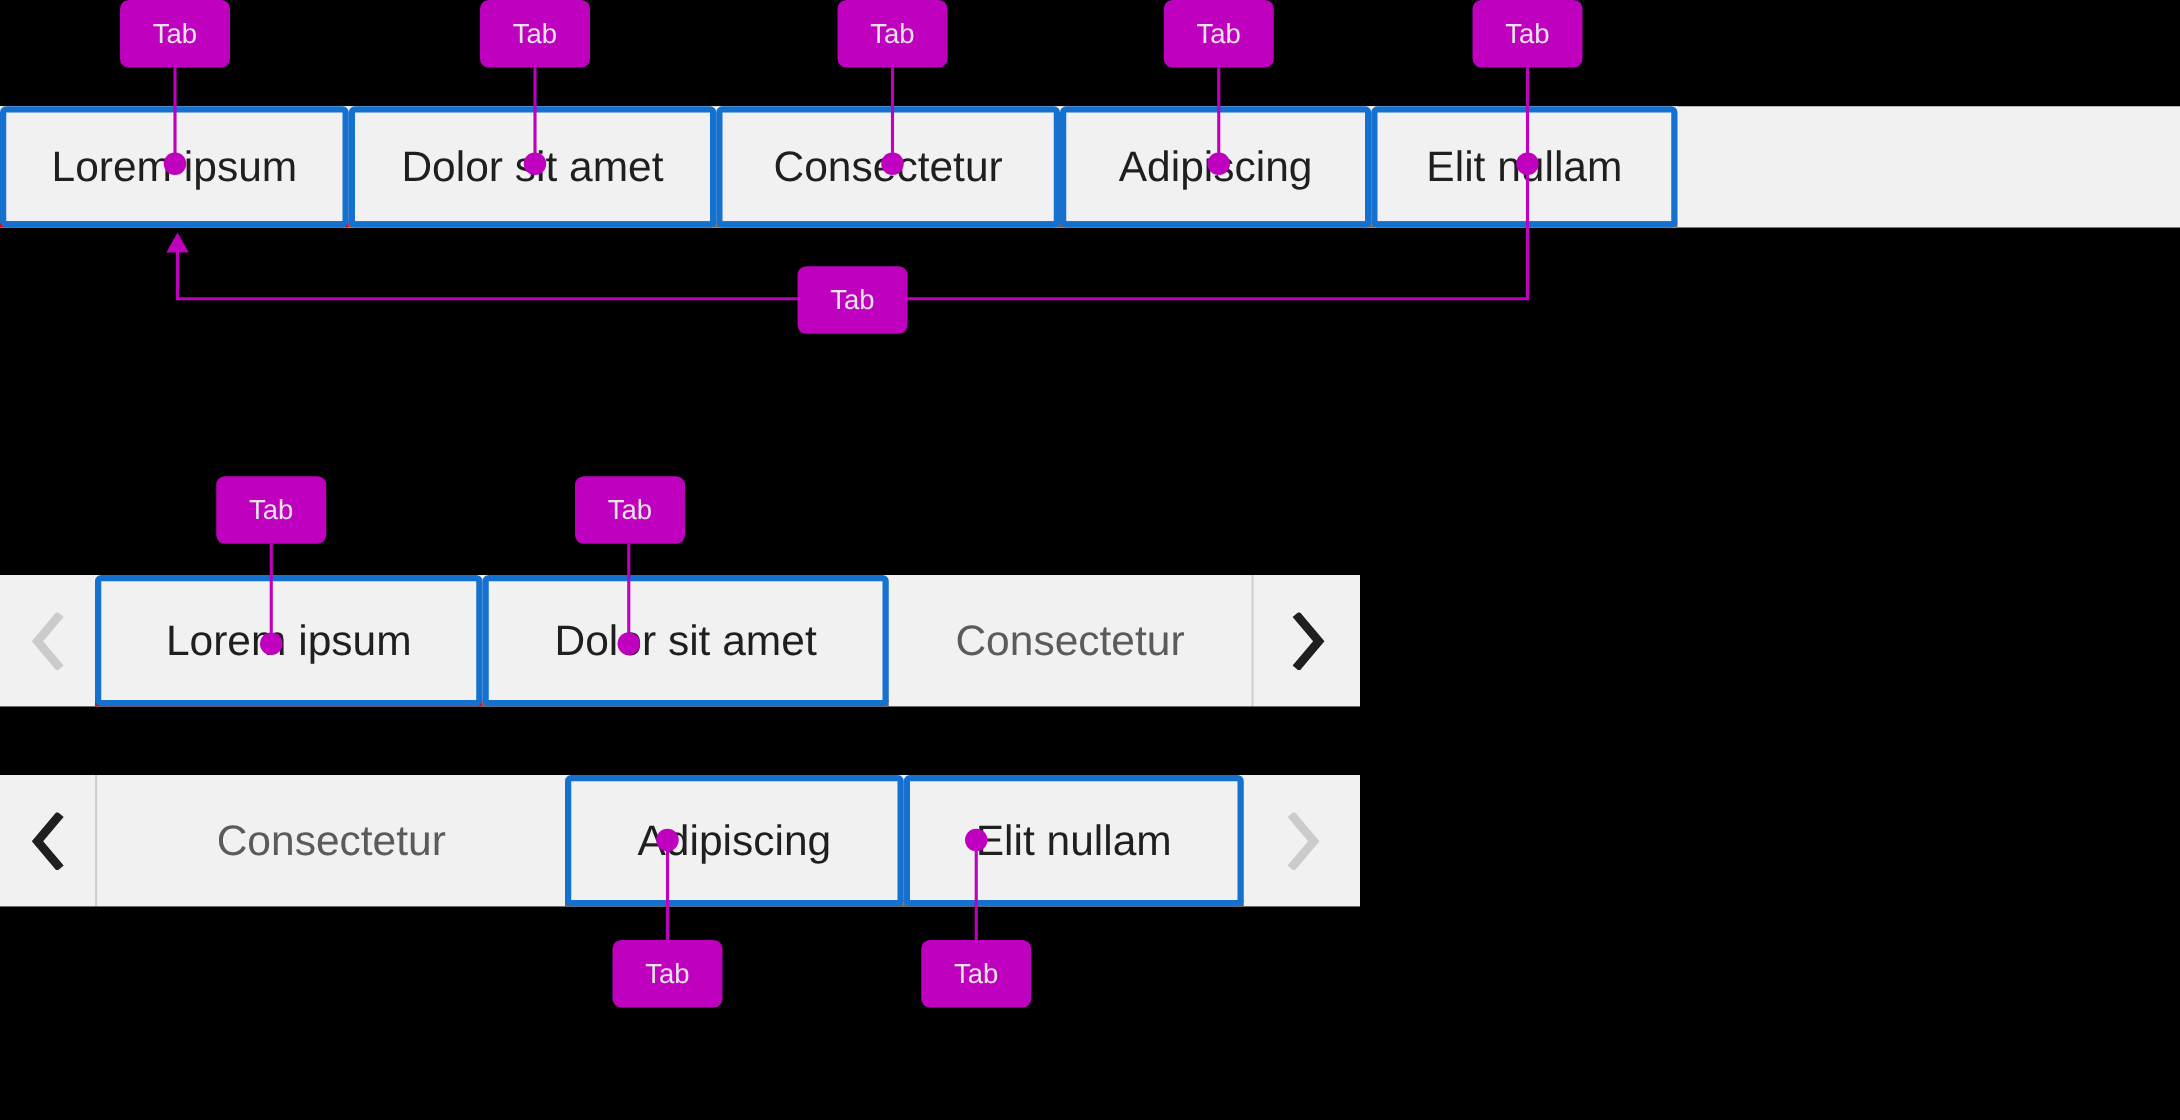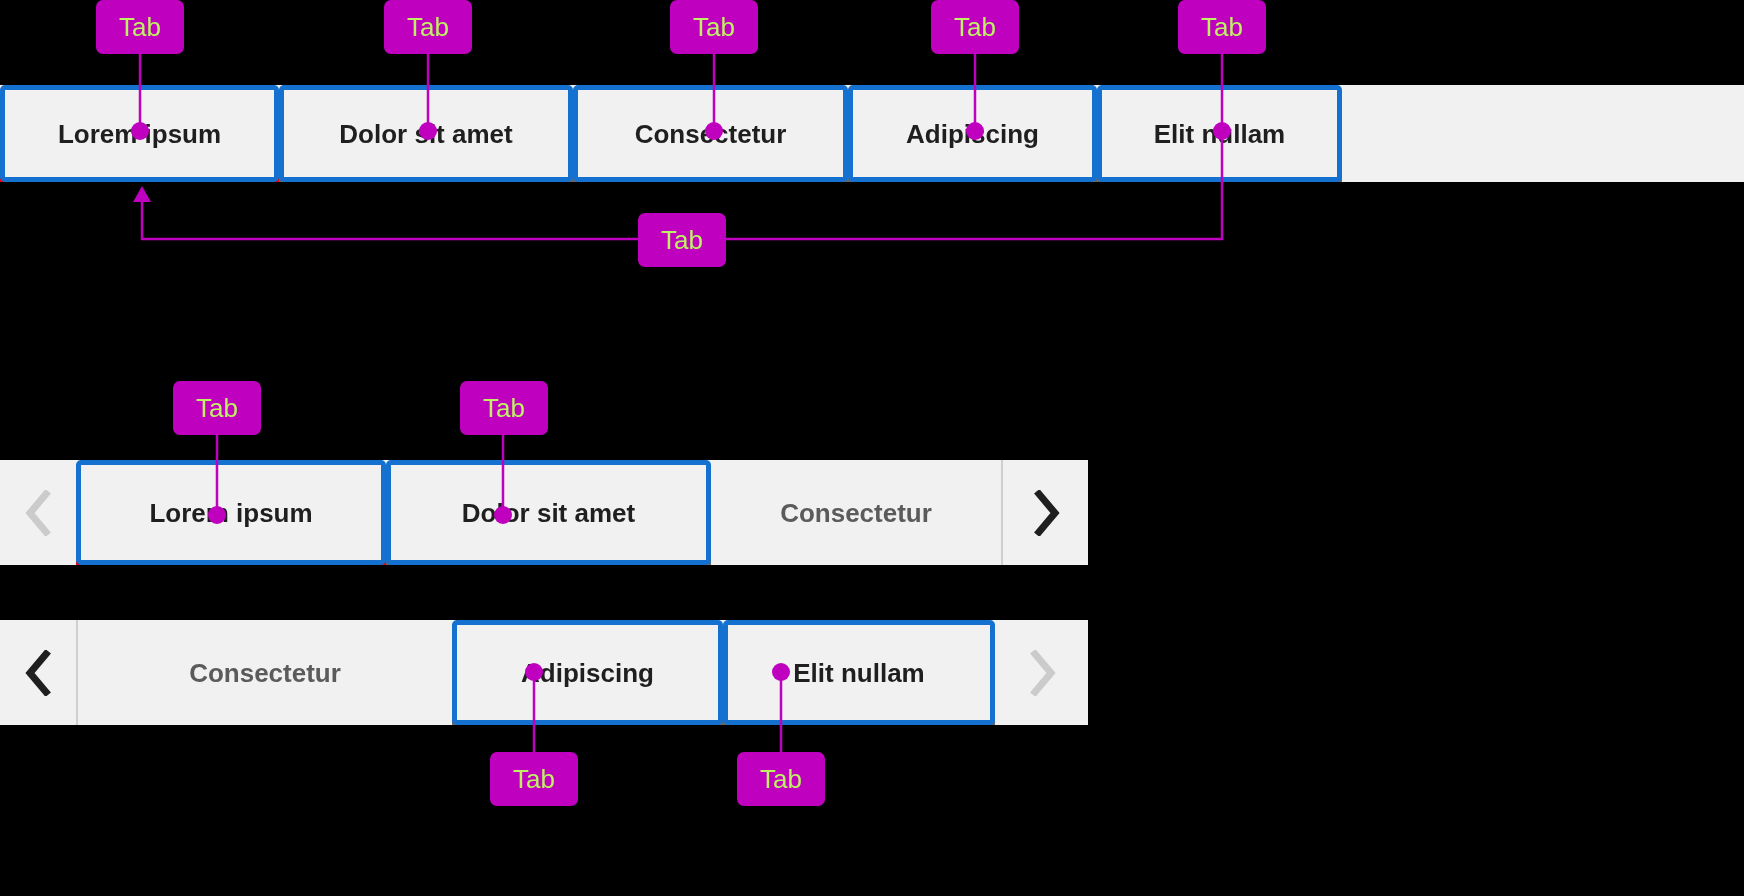--- a/index.html
+++ b/index.html
@@ -21,28 +21,27 @@
   }
   .tabstrip { display: flex; align-items: stretch; height: 100%; }
 
   .tab {
     position: relative;
     display: flex;
     align-items: center;
     justify-content: center;
     background: #f1f1f1;
     color: #1f1f1f;
-    font-size: 26px;
+    font-size: 34px;
     line-height: 1;
     white-space: nowrap;
     border: none;
     outline: none;
     height: 100%;
     padding: 0 18px;
-    font-weight: bold;
   }
   .tab .lbl { position: relative; z-index: 3; }
 
   
   .tab.bottomline::after {
     content: "";
     position: absolute;
     left: 0; right: 0; bottom: 0;
     height: 5px;
     background: #676767;
@@ -85,22 +84,22 @@
     width: 2px;
     background: #cfcfcf;
     flex: none;
     align-self: stretch;
   }
 
   
   .anno {
     position: absolute;
     background: #bf00bf;
-    color: #bef264;
-    font-size: 26px;
+    color: #e5e5e5;
+    font-size: 22px;
     border-radius: 7px;
     display: flex;
     align-items: center;
     justify-content: center;
     z-index: 40;
   }
   .annosvg {
     position: absolute;
     left: 0; top: 0;
     width: 1744px; height: 896px;

